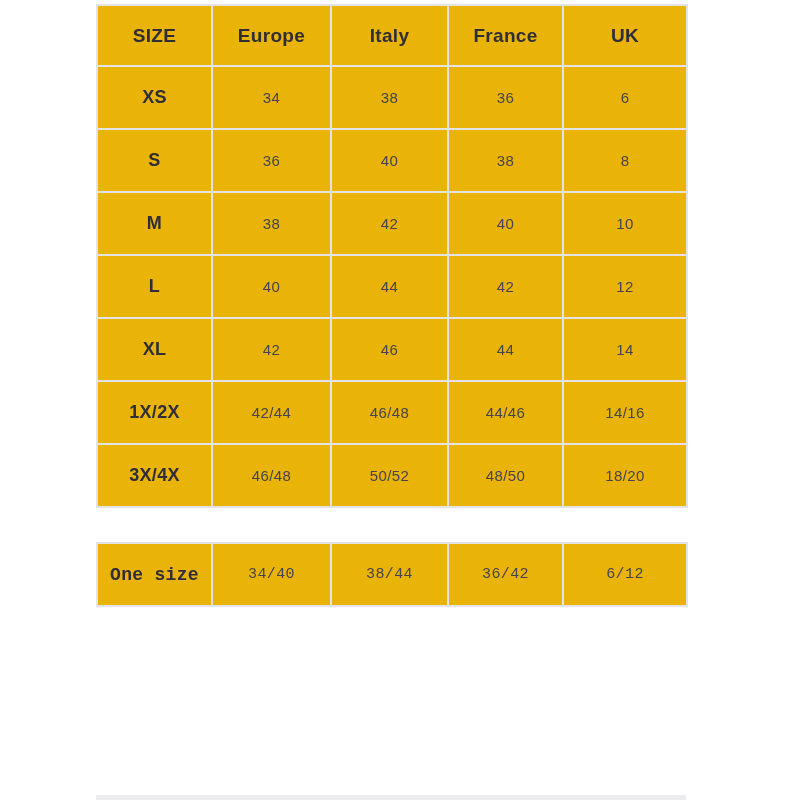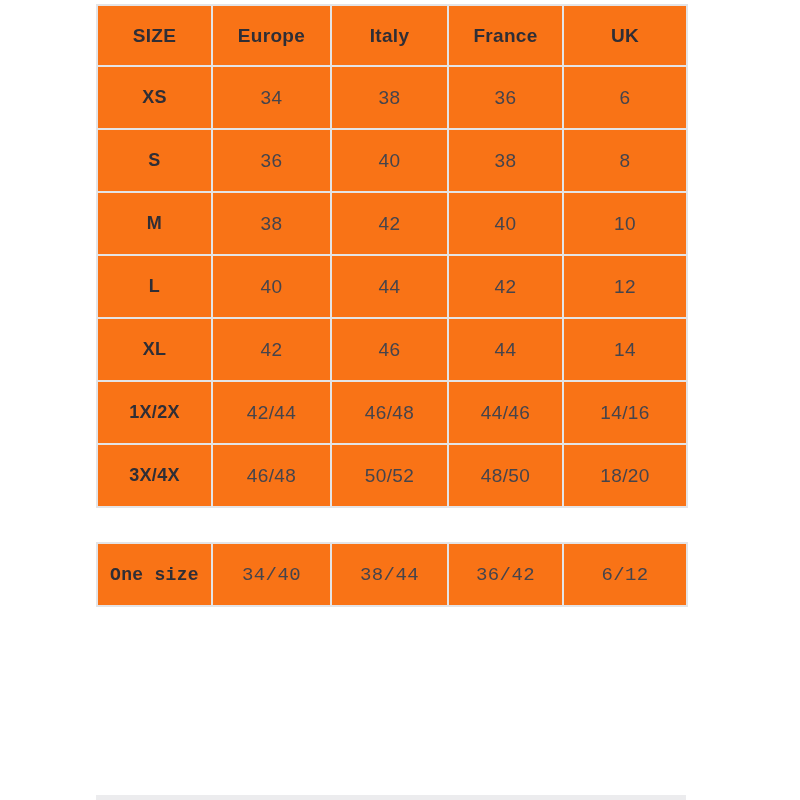--- a/index.html
+++ b/index.html
@@ -18,21 +18,21 @@
   .tables-wrap {
     position: absolute;
     left: 96px;
     top: 4px;
     width: 590px;
   }
   table.size-table {
     border-collapse: collapse;
     table-layout: fixed;
     width: 590px;
-    background: #f97316;
+    background: #eab308;
   }
   table.size-table.secondary {
     margin-top: 34px;
     font-family: Liberation Mono, monospace;
   }
   .size-table th,
   .size-table td {
     border: 2px solid #e4e4e6;
     text-align: center;
     vertical-align: middle;
@@ -51,21 +51,21 @@
   .size-table tbody td {
     height: 61px;
   }
   .size-table tbody th {
     font-size: 18px;
     font-weight: 700;
     color: #2f2e36;
     letter-spacing: 0.3px;
   }
   .size-table tbody td {
-    font-size: 19px;
+    font-size: 15px;
     font-weight: 400;
     color: #45444c;
     letter-spacing: 0.4px;
   }
   .bottom-strip {
     position: absolute;
     left: 96px;
     top: 795px;
     width: 590px;
     height: 5px;

